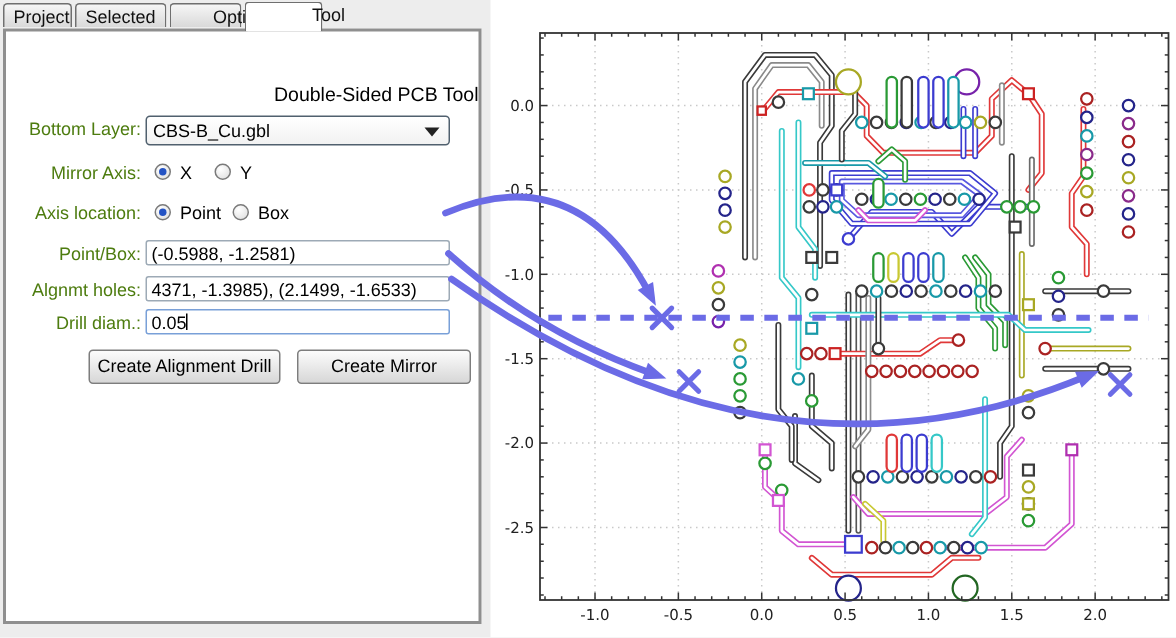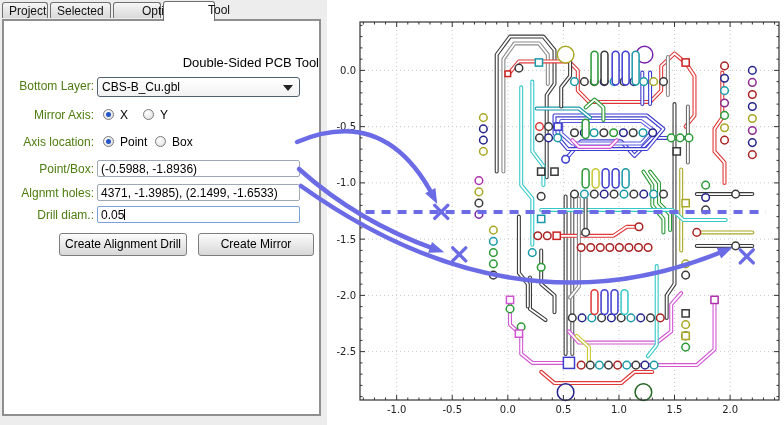--- a/index.html
+++ b/index.html
@@ -493,21 +493,21 @@
     <span class="radio" style="left:139px;top:88px;"></span>
     <span class="rlabel" style="left:156px;top:87px;">Y</span>
 
     <div class="flabel" style="top:114px;">Axis location:</div>
     <span class="radio sel" style="left:99px;top:115px;"></span>
     <span class="rlabel" style="left:116px;top:114px;">Point</span>
     <span class="radio" style="left:151px;top:115px;"></span>
     <span class="rlabel" style="left:168px;top:114px;">Box</span>
 
     <div class="flabel" style="top:141px;">Point/Box:</div>
-    <div class="field" style="top:139px;"><span>(-0.5988, -1.8936)</span></div>
+    <div class="field" style="top:139px;"><span>(-0.5988, -1.2581)</span></div>
 
     <div class="flabel" style="top:165px;">Algnmt holes:</div>
     <div class="field" style="top:163px;"><span>4371, -1.3985), (2.1499, -1.6533)</span></div>
 
     <div class="flabel" style="top:187px;">Drill diam.:</div>
     <div class="field focus" style="top:185px;"><span>0.05</span><span class="caret"></span></div>
 
     <div class="btn" style="left:55px;width:128px;">Create Alignment Drill</div>
     <div class="btn" style="left:194px;width:116px;">Create Mirror</div>
   </div>

